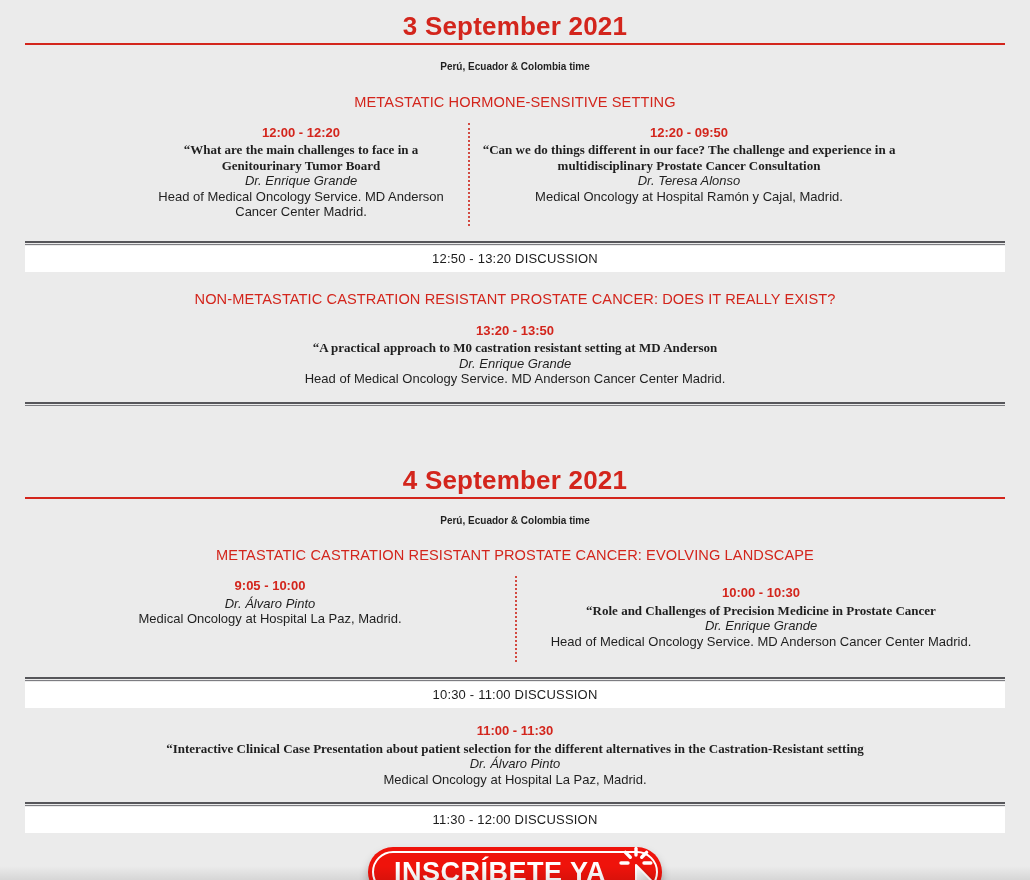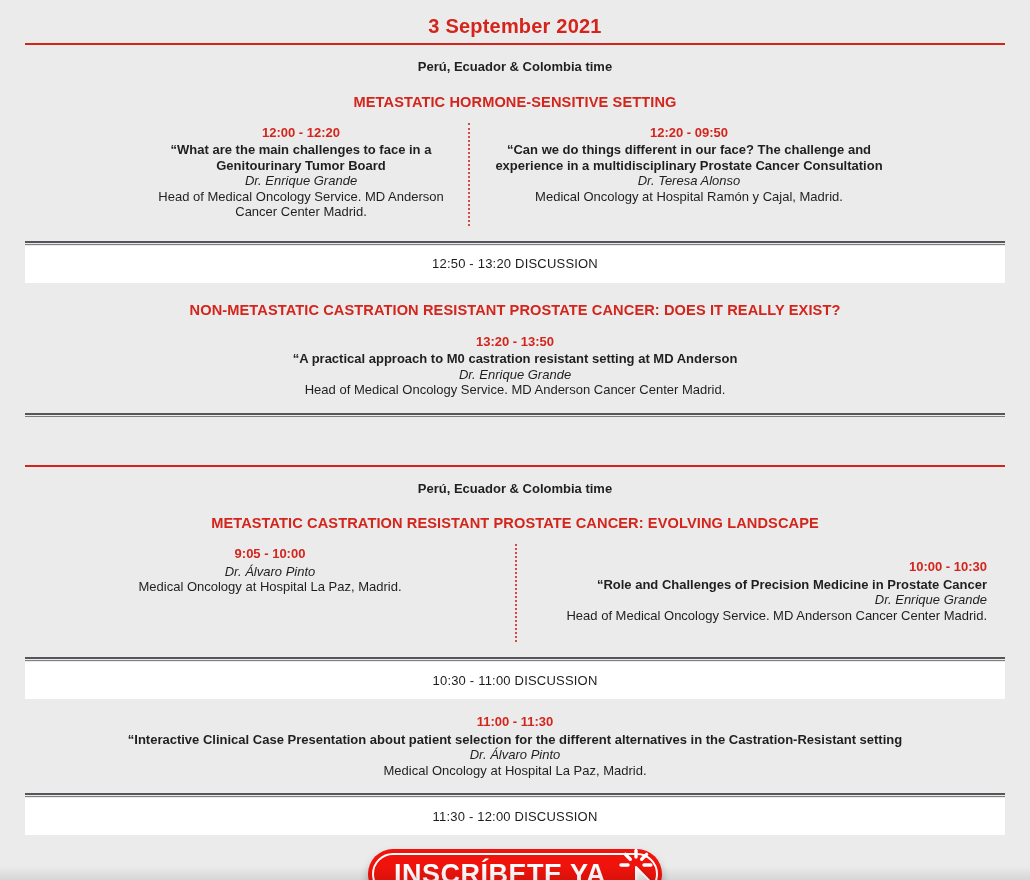--- a/index.html
+++ b/index.html
@@ -8,42 +8,42 @@
   }
   *{box-sizing:border-box; margin:0; padding:0;}
   html,body{width:1030px;}
   body{
     height:880px; background:var(--page_bg);
     font-family:"Liberation Sans","DejaVu Sans",sans-serif;
     color:var(--text_dark); font-size:13px; line-height:15.5px; overflow:hidden;
     position:relative;
   }
   .page{padding:0 25px;}
-  .day-title{ text-align:center; color:var(--accent_red); font-size:20px; line-height:24px; font-weight:bold; padding-top:14px; letter-spacing:.2px;}
+  .day-title{ text-align:center; color:var(--accent_red); font-size:26px; line-height:24px; font-weight:bold; padding-top:14px; letter-spacing:.2px;}
   .red-rule{ border:0; height:2px; background:var(--accent_red); margin-top:5px;}
-  .tz{ text-align:center; font-weight:bold; font-size:13px; margin-top:14px;}
-  .section-heading{ text-align:center; color:var(--accent_red); font-size:14.6px; line-height:17px; font-weight:bold; margin-top:19px; letter-spacing:.1px;}
+  .tz{ text-align:center; font-weight:bold; font-size:10px; margin-top:14px;}
+  .section-heading{ text-align:center; color:var(--accent_red); font-size:14.6px; line-height:17px; font-weight:normal; margin-top:19px; letter-spacing:.1px;}
   .time{ color:var(--accent_red); font-weight:bold; margin-bottom:2px;}
-  .stitle{ font-weight:bold;}
+  .stitle{ font-weight:bold;font-family:Liberation Serif, serif;}
   .speaker{ font-style:italic;}
   .session{ text-align:center;}
   .two-col{ display:grid; margin-top:12px;}
   .day1-cols{ grid-template-columns:445px 1fr;}
   .day2-cols{ grid-template-columns:492px 1fr;}
   .two-col .colL{ border-right:2px dotted var(--dot_red); padding:2px 0 6px;}
   .two-col .colR{ padding:2px 0 6px;}
   .day1-cols .colL .session{ margin-left:128px; max-width:296px;}
   .day1-cols .colR .session{ margin-left:4px; max-width:430px;}
   .day2-cols .colL .session{ margin:0 auto; max-width:472px;}
-  .day2-cols .colR .session{ margin:13px auto; max-width:452px;text-align:right;}
+  .day2-cols .colR .session{ margin:7px auto; max-width:452px;}
   .center-session{ max-width:940px; margin:15px auto 0;}
   .disc{ margin-top:15px;}
   .rule-thick{ height:2px; background:var(--rule_dark);}
   .rule-thin{ height:1px; background:#7d7d82; margin-top:1px;}
-  .disc-bar{ background:var(--bar_bg); height:37px; margin-top:1px;
+  .disc-bar{ background:var(--bar_bg); height:26px; margin-top:1px;
     display:flex; align-items:center; justify-content:center;
     font-size:13px; color:#1c1c1c; letter-spacing:.2px;}
   .day2-block{ margin-top:48px;}
   .cta-row{ margin-top:14px; display:flex; justify-content:center;}
   .cta{ position:relative; border:none; cursor:pointer;
     background:var(--button_red); border-radius:26px; height:50px; width:294px;
     box-shadow:0 6px 10px rgba(0,0,0,.28);
     display:flex; align-items:center; justify-content:center;}
   .cta::after{ content:""; position:absolute; inset:4px; border:2px solid #fff; border-radius:21px; pointer-events:none;}
   .cta-label{ color:#fff; font-weight:bold; font-size:27px; letter-spacing:.5px; padding-right:30px; font-family:"Liberation Sans",sans-serif;}
@@ -97,20 +97,21 @@
       <div class="affil">Head of Medical Oncology Service. MD Anderson Cancer Center Madrid.</div>
     </div>
 
     <div class="disc">
       <div class="rule-thick"></div>
       <div class="rule-thin"></div>
     </div>
   </section>
 
   <section class="day2-block">
+    <h1 class="day-title">4 September 2021</h1>
     <div class="red-rule"></div>
     <div class="tz">Perú, Ecuador &amp; Colombia time</div>
 
     <h2 class="section-heading">METASTATIC CASTRATION RESISTANT PROSTATE CANCER: EVOLVING LANDSCAPE</h2>
 
     <div class="two-col day2-cols">
       <div class="colL">
         <div class="session">
           <div class="time">9:05 - 10:00</div>
           <div class="speaker">Dr. Álvaro Pinto</div>

